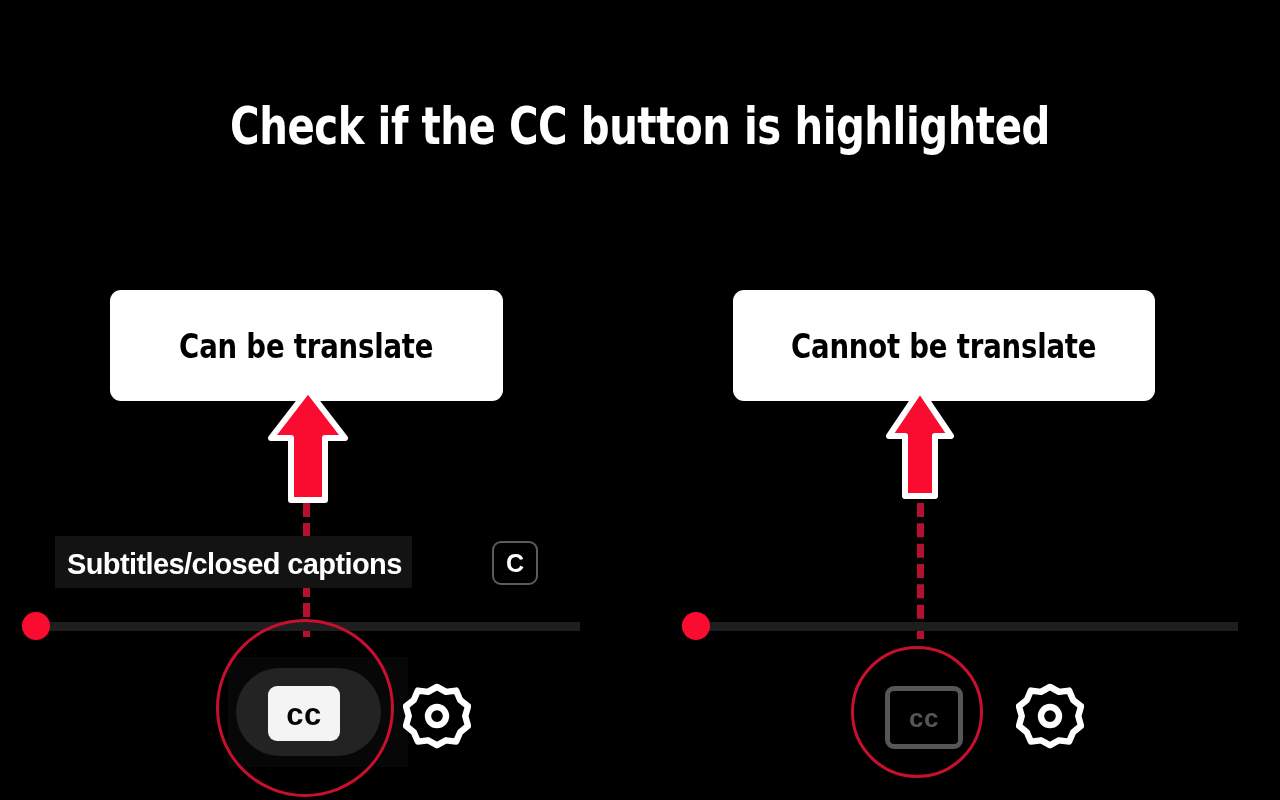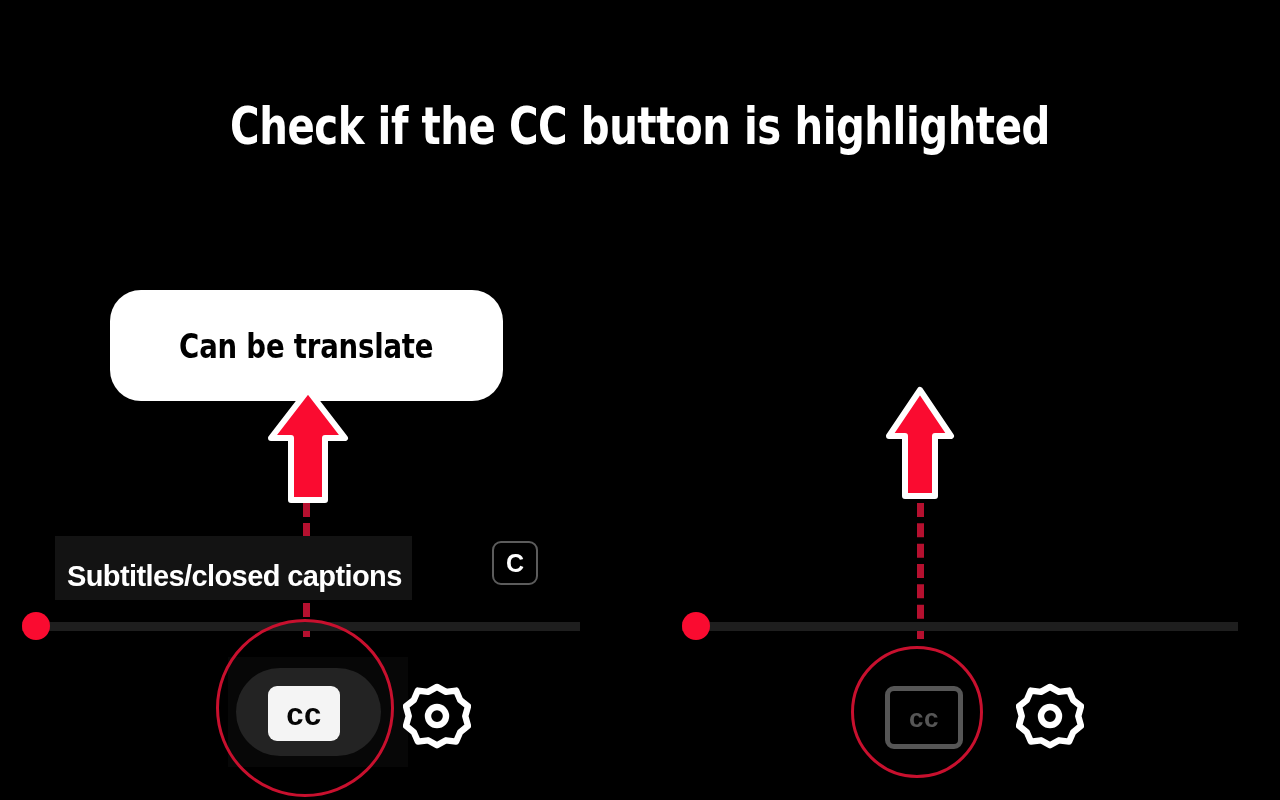--- a/index.html
+++ b/index.html
@@ -38,21 +38,21 @@
     letter-spacing: -0.5px;
     transform: scaleX(0.86);
     transform-origin: 50% 50%;
     white-space: nowrap;
   }
 
   
   .callout {
     position: absolute;
     background: #ffffff;
-    border-radius: 31px;
+    border-radius: 11px;
     display: flex;
     align-items: center;
     justify-content: center;
     color: #000000;
     font-family: "DejaVu Sans Condensed", "Liberation Sans Narrow", "Liberation Sans", sans-serif;
     font-weight: bold;
     font-size: 34px;
     letter-spacing: -0.2px;
   }
   .callout .ctext {
@@ -82,21 +82,21 @@
 
   
   #tooltip {
     position: absolute;
     left: 55px;
     top: 536px;
     height: 48px;
     background: #131313;
     display: flex;
     align-items: center;
-    padding: 16px 10px 0 12px;
+    padding: 4px 10px 0 12px;
   }
   #tooltip .ttext {
     color: #ffffff;
     font-family: "Liberation Sans", sans-serif;
     font-weight: bold;
     font-size: 29px;
     letter-spacing: -0.6px;
     white-space: nowrap;
   }
   #key-badge {
@@ -259,20 +259,23 @@
     <path d="M32 5.5
              L40.5 10.2 L50.0 9.0 L53.8 17.8 L61.2 23.8 L58.6 33.0
              L61.2 42.2 L53.8 48.2 L50.0 57.0 L40.5 55.8 L32 60.5
              L23.5 55.8 L14.0 57.0 L10.2 48.2 L2.8 42.2 L5.4 33.0
              L2.8 23.8 L10.2 17.8 L14.0 9.0 L23.5 10.2 Z" fill="none" stroke="#ffffff" stroke-width="6" stroke-linejoin="round"></path>
     <circle cx="32" cy="33" r="8.5" fill="none" stroke="#ffffff" stroke-width="6"></circle>
   </svg>
 
   <div class="hl-circle" id="circle-left"></div>
 
+  <div class="callout" id="callout-right">
+    <span class="ctext">Cannot be translate</span>
+  </div>
 
   <svg class="arrow-svg" id="arrow-right" width="72" height="114" viewBox="0 0 72 114">
     <polygon points="36,4 67,50 51,50 51,110 21,110 21,50 5,50" fill="#fa0b30" stroke="#ffffff" stroke-width="6" stroke-linejoin="round"></polygon>
   </svg>
 
   <div class="dashline" id="dash-right"></div>
 
   <div class="progress-wrap" id="progress-right">
     <div class="progress-track"></div>
     <div class="progress-knob"></div>

